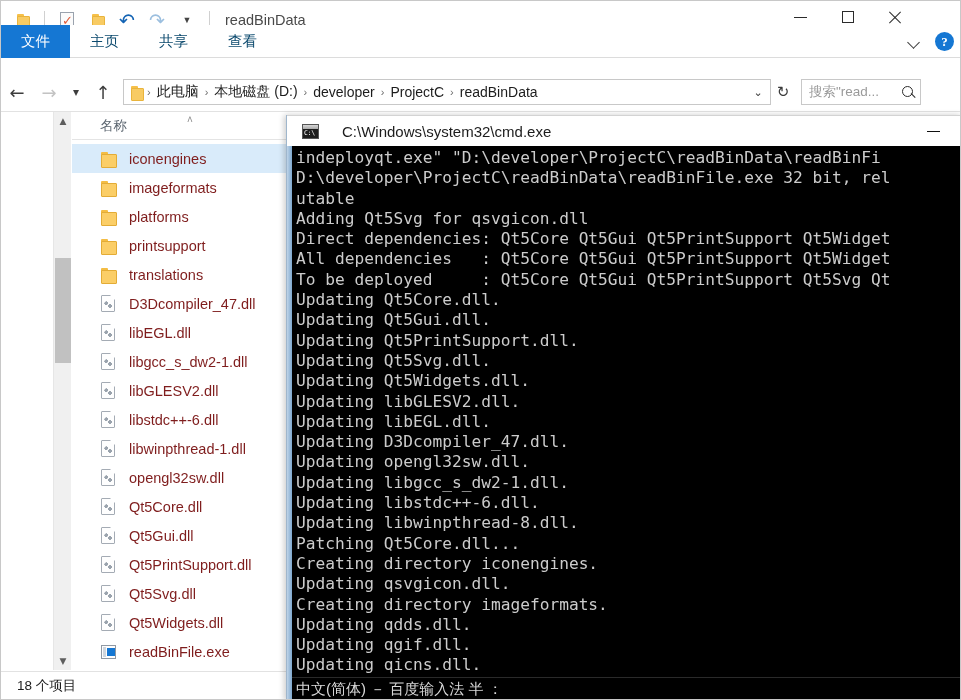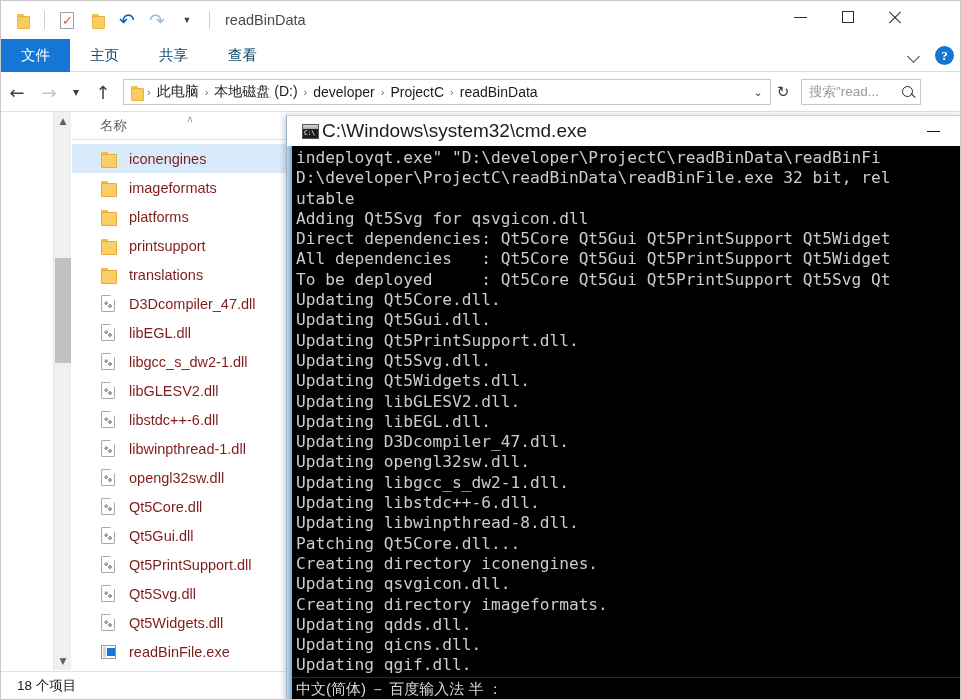--- a/index.html
+++ b/index.html
@@ -75,21 +75,21 @@
   .close-x { position: relative; width: 15px; height: 15px; }
   .close-x::before, .close-x::after {
     content: ""; position: absolute; left: 0; top: 7px; width: 16px; height: 1px;
     background: #2b2b2b;
   }
   .close-x::before { transform: rotate(45deg); }
   .close-x::after  { transform: rotate(-45deg); }
 
   
   .ribbon {
-    position: absolute; left: 0; top: 38px; width: 961px; height: 33px;
+    position: absolute; left: 0; top: 24px; width: 961px; height: 33px;
     background: #ffffff; border-bottom: 1px solid #dcdcdc;
   }
   .tabs { display: flex; align-items: stretch; height: 33px; }
   .tab {
     padding: 0 20px; display: flex; align-items: center;
     font-size: 14.5px; color: #0c4a6e;
   }
   .tab.file {
     background: #1577d3; color: #ffffff;
   }
@@ -273,21 +273,21 @@
   .cmd-ico::before {
     content: ""; position: absolute; left: 0; top: 0; right: 0; height: 4px;
     background: linear-gradient(#d8d8d8, #aaaaaa);
   }
   .cmd-ico::after {
     content: "C:\\"; position: absolute; left: 1px; top: 4px;
     font-size: 6.5px; color: #ffffff; font-family: "DejaVu Sans Mono", monospace;
     letter-spacing: -0.3px;
   }
   .cmd-title-text {
-    font-size: 19px; color: #1c1c1c; margin-left: 3px;
+    font-size: 15px; color: #1c1c1c; margin-left: 23px;
   }
   .cmd-min {
     position: absolute; right: 6px; top: 0; width: 45px; height: 31px;
     display: flex; align-items: center; justify-content: center;
   }
   .cmd-min .min-bar { width: 13px; height: 1.5px; background: #111; }
 
   .cmd-body {
     position: relative; height: 555px; background: #000000;
     padding: 2px 0 0 9px;
@@ -570,22 +570,22 @@
           <div class="cmd-line">Updating D3Dcompiler_47.dll.</div>
           <div class="cmd-line">Updating opengl32sw.dll.</div>
           <div class="cmd-line">Updating libgcc_s_dw2-1.dll.</div>
           <div class="cmd-line">Updating libstdc++-6.dll.</div>
           <div class="cmd-line">Updating libwinpthread-8.dll.</div>
           <div class="cmd-line">Patching Qt5Core.dll...</div>
           <div class="cmd-line">Creating directory iconengines.</div>
           <div class="cmd-line">Updating qsvgicon.dll.</div>
           <div class="cmd-line">Creating directory imageformats.</div>
           <div class="cmd-line">Updating qdds.dll.</div>
+          <div class="cmd-line">Updating qgif.dll.</div>
           <div class="cmd-line">Updating qicns.dll.</div>
-          <div class="cmd-line">Updating qgif.dll.</div>
           <div class="cmd-line">Updating qico.dll.</div>
           <div class="cmd-line">Updating qjp2.dll.</div>
         </div>
       <div class="ime-bar">
         <span class="ime-text">中文(简体) － 百度输入法 半 ：</span>
       </div>
     </div>
   </div>
 
 </div>

